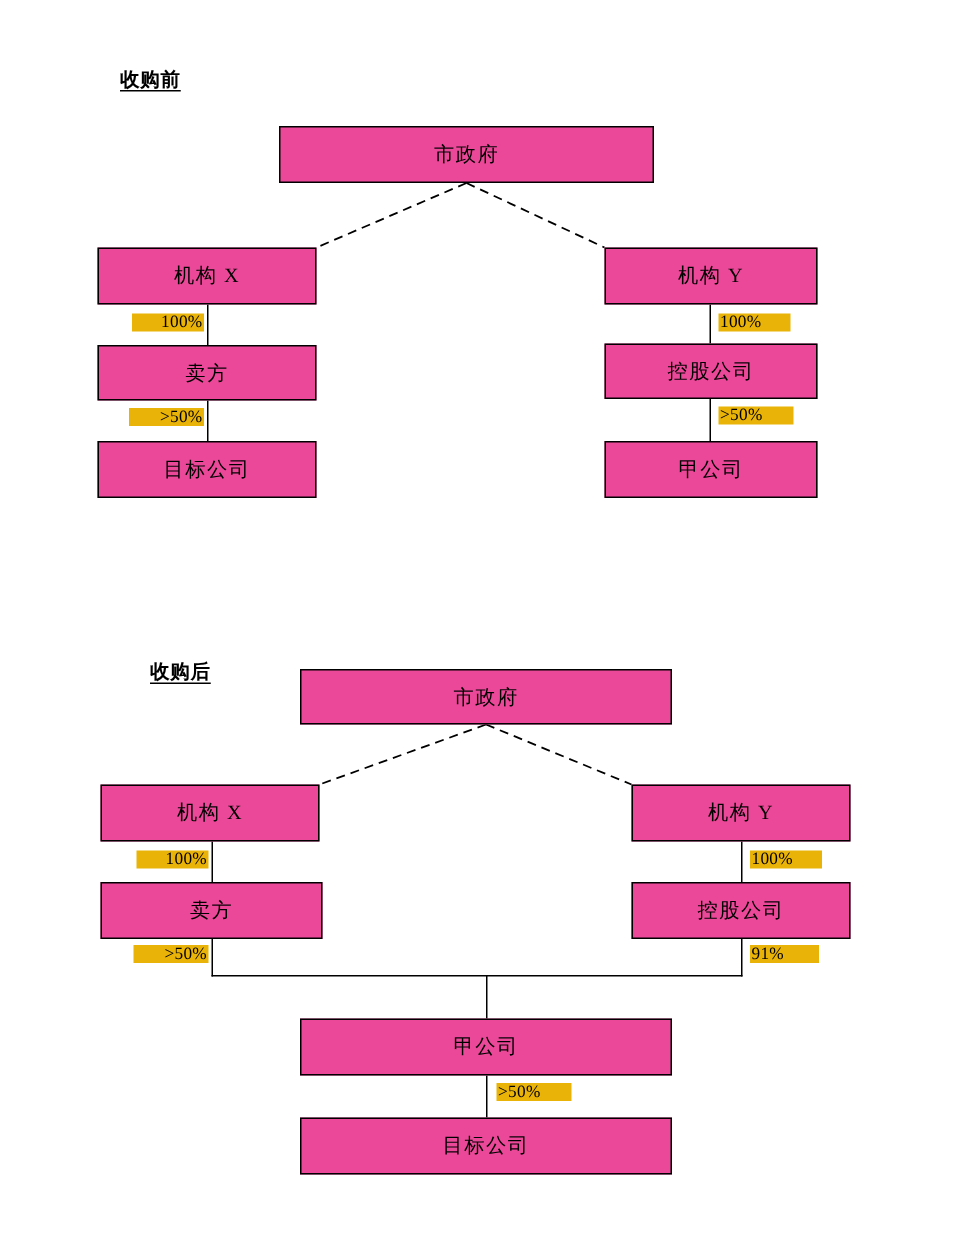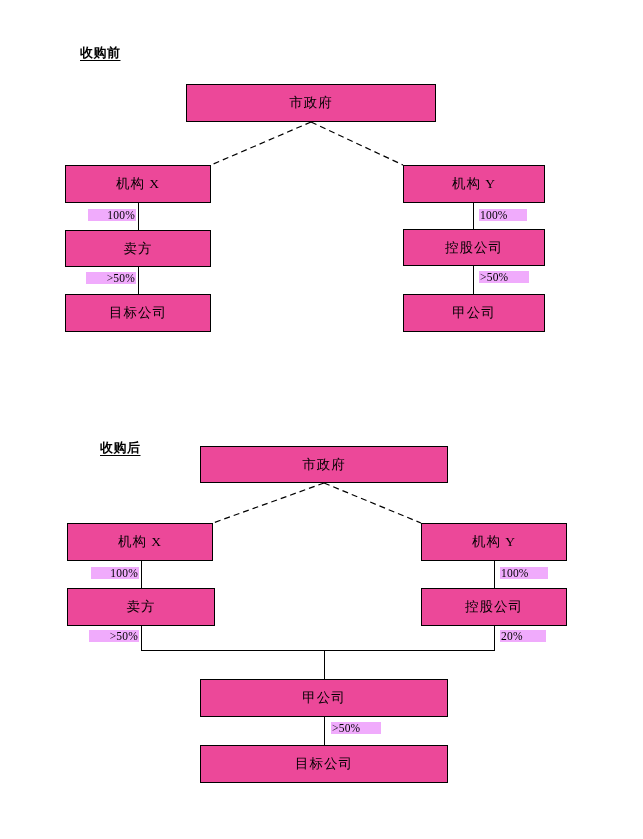--- a/index.html
+++ b/index.html
@@ -59,21 +59,21 @@
   .dashed line {
     stroke: #000000;
     stroke-width: 1.2;
     stroke-dasharray: 6 4;
   }
   .edge-label {
     position: absolute;
     font-size: 11.5px;
     letter-spacing: 0.2px;
     white-space: nowrap;
-    background: #f0abfc;
+    background: #eab308;
     padding: 0 1px;
     z-index: 2;
   }
   .edge-label.right-of-line { text-align: left; }
   .edge-label.left-of-line { text-align: right; }
 </style>
 </head>
 <body>
 
 <div class="canvas">
@@ -131,21 +131,21 @@
 
   <div class="edge v" style="left:494px; top:561px; height:27px;"></div>
   <div class="edge-label right-of-line" style="left:500px; top:567px; width:46px;">100%</div>
 
   <div class="node" style="left:421px; top:588px; width:146px; height:38px;">控股公司</div>
 
   <div class="edge v" style="left:141px; top:626px; height:25px;"></div>
   <div class="edge-label left-of-line" style="left:89px; top:630px; width:48px;">&gt;50%</div>
 
   <div class="edge v" style="left:494px; top:626px; height:25px;"></div>
-  <div class="edge-label right-of-line" style="left:500px; top:630px; width:44px;">20%</div>
+  <div class="edge-label right-of-line" style="left:500px; top:630px; width:44px;">91%</div>
 
   <div class="edge h" style="left:141px; top:650px; width:354px;"></div>
   <div class="edge v" style="left:324px; top:650px; height:29px;"></div>
 
   <div class="node" style="left:200px; top:679px; width:248px; height:38px;">甲公司</div>
 
   <div class="edge v" style="left:324px; top:717px; height:28px;"></div>
   <div class="edge-label right-of-line" style="left:331px; top:722px; width:48px;">&gt;50%</div>
 
   <div class="node" style="left:200px; top:745px; width:248px; height:38px;">目标公司</div>

